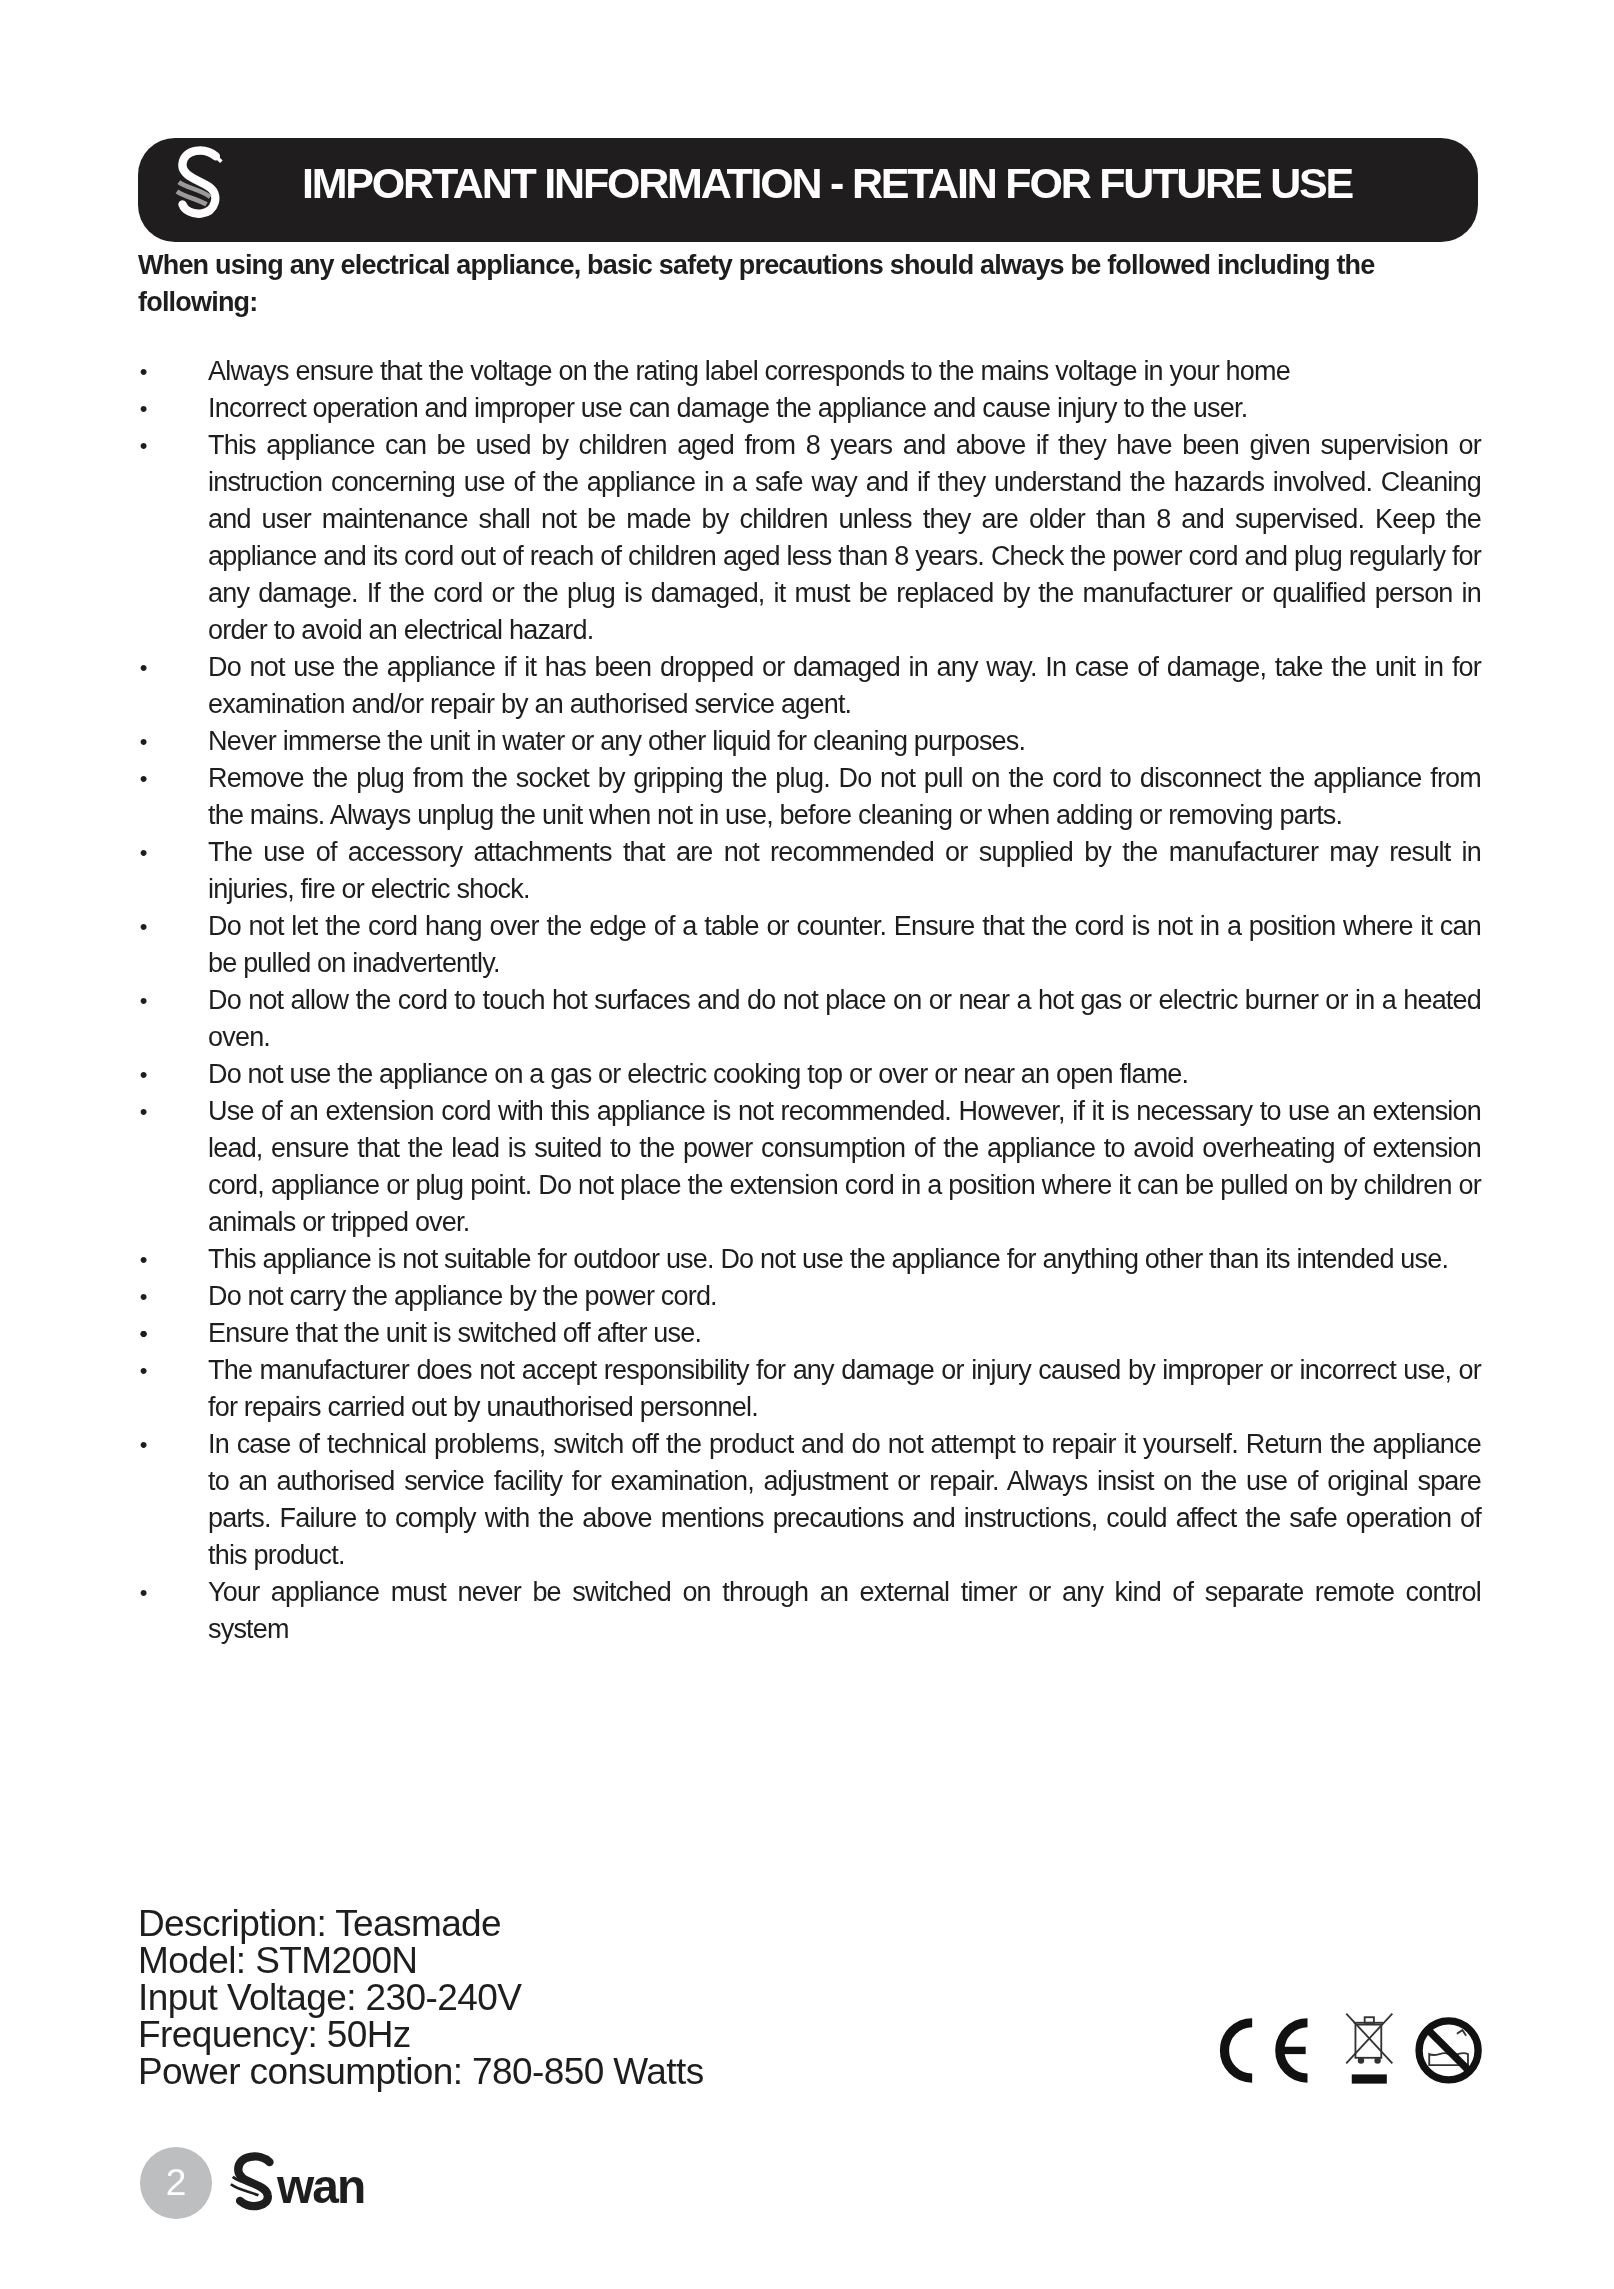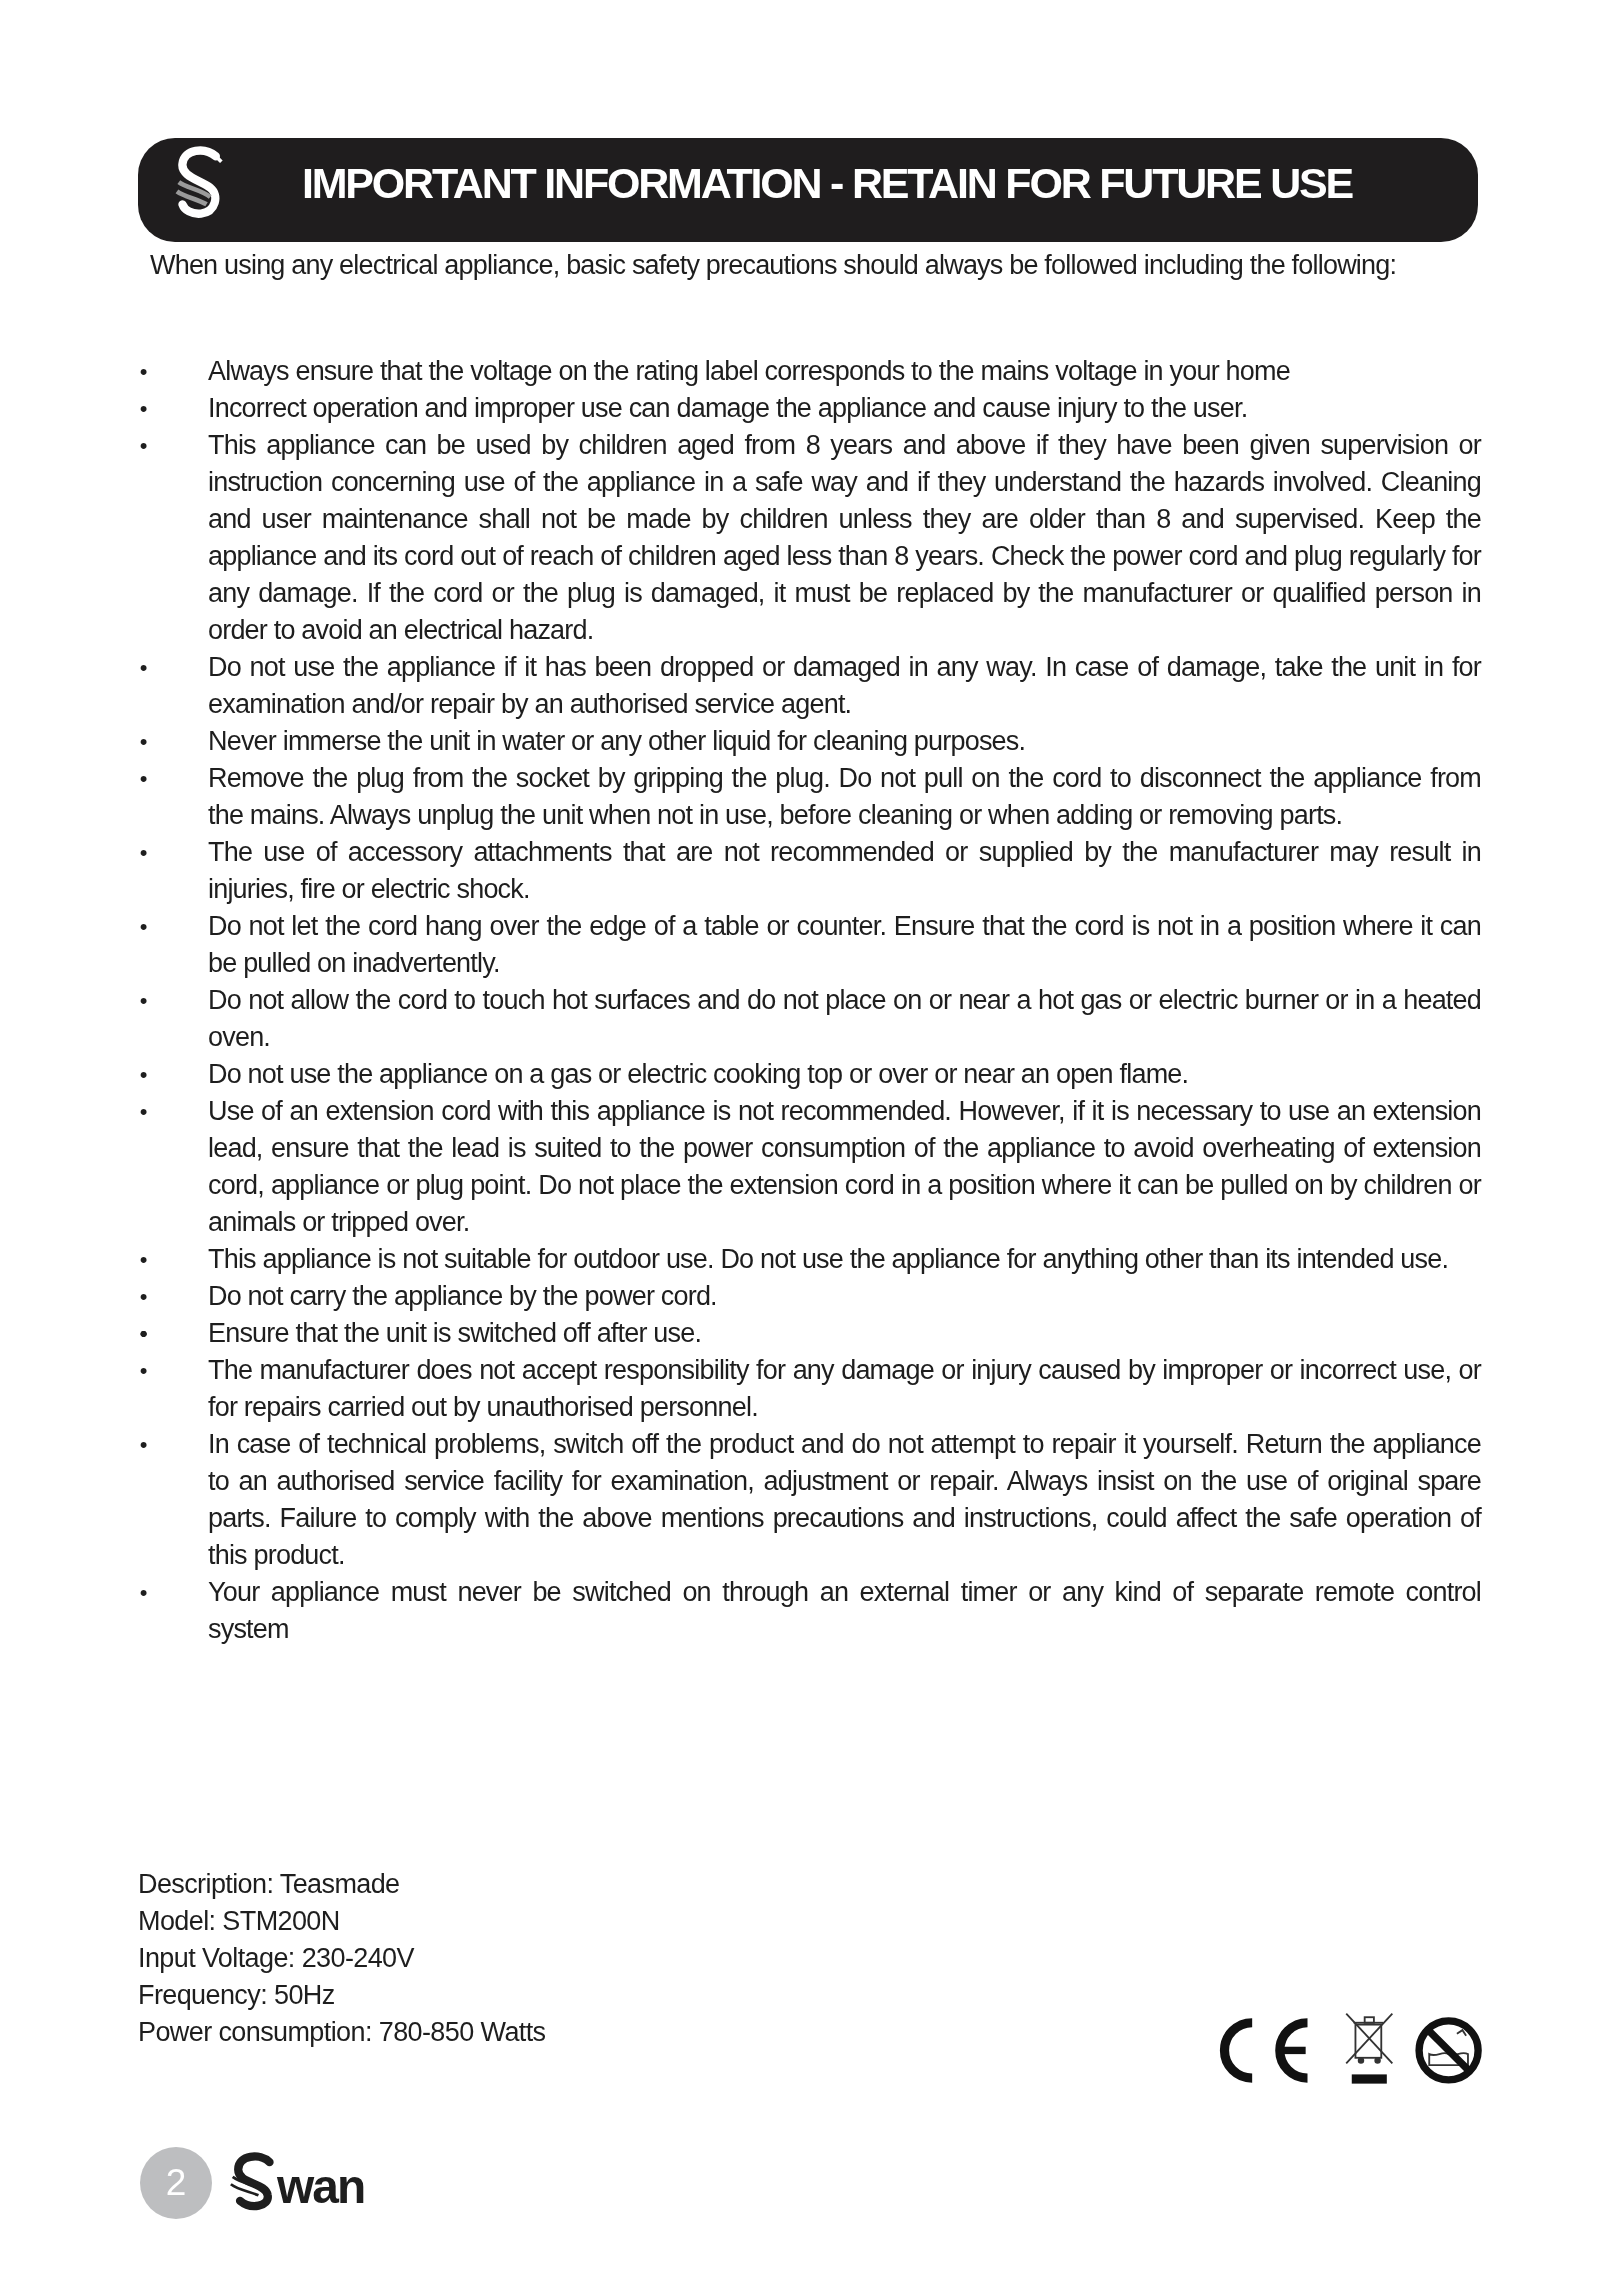--- a/index.html
+++ b/index.html
@@ -12,37 +12,37 @@
     background: #1f1d1e; border-radius: 37px;
   }
   .header-logo { position: absolute; left: 26px; top: 7.4px; width: 74px; height: 78px; }
   .header-title {
     position: absolute; left: 164px; top: 14.8px; height: 61px; line-height: 61px;
     color: #ffffff; font-weight: bold; font-size: 43px; letter-spacing: -2.2px;
     white-space: nowrap;
   }
   .intro {
     position: absolute; left: 138px; top: 247px; width: 1343px;
-    font-weight: normal; font-size: 27px; line-height: 37px; letter-spacing: -0.8px; margin-left: 12px;
+    font-weight: bold; font-size: 27px; line-height: 37px; letter-spacing: -0.8px;
   }
   .bullets {
     position: absolute; left: 138px; top: 353px; width: 1343px;
     list-style: none; margin: 0; padding: 0;
   }
   .bullets li {
     position: relative; padding-left: 70px;
     font-size: 27px; line-height: 37px; letter-spacing: -0.8px;
     text-align: justify; text-align-last: left;
   }
   .bullet-dot {
     position: absolute; left: 1.8px; top: 0; font-size: 22px;
   }
   .specs {
-    position: absolute; left: 138px; top: 1866px;
-    font-size: 27px; line-height: 37px; letter-spacing: -0.6px;
+    position: absolute; left: 138px; top: 1905px;
+    font-size: 37px; line-height: 37px; letter-spacing: -0.6px;
   }
   .spec-line { white-space: nowrap; }
   .cert-icons {
     position: absolute; left: 1215px; top: 2008px; width: 268px; height: 83px;
   }
   .page-badge {
     position: absolute; left: 140px; top: 2147px; width: 72px; height: 72px;
     border-radius: 50%; background: #bdbec0; color: #ffffff;
     font-size: 37px; line-height: 72px; text-align: center;
   }

